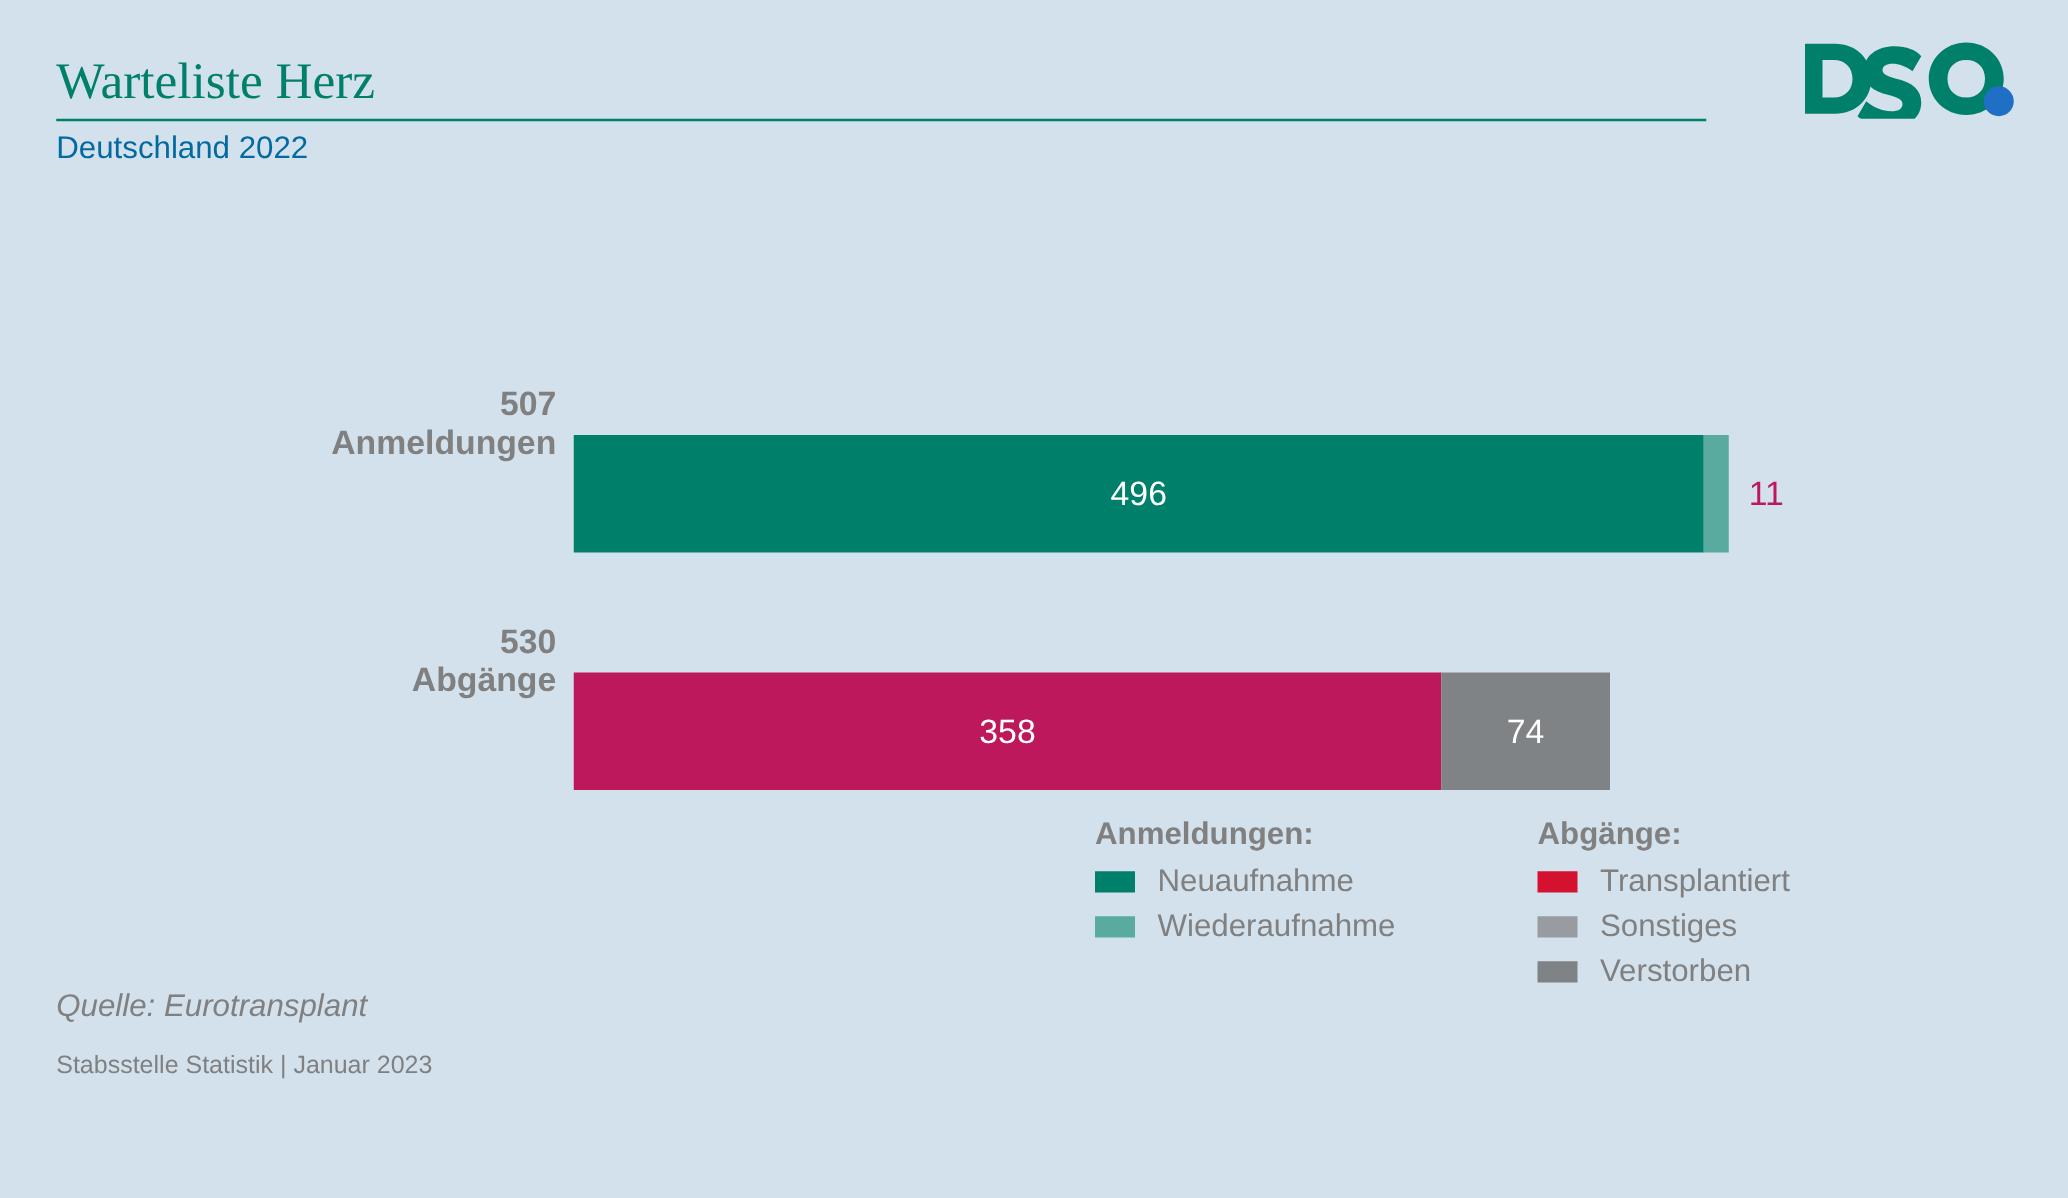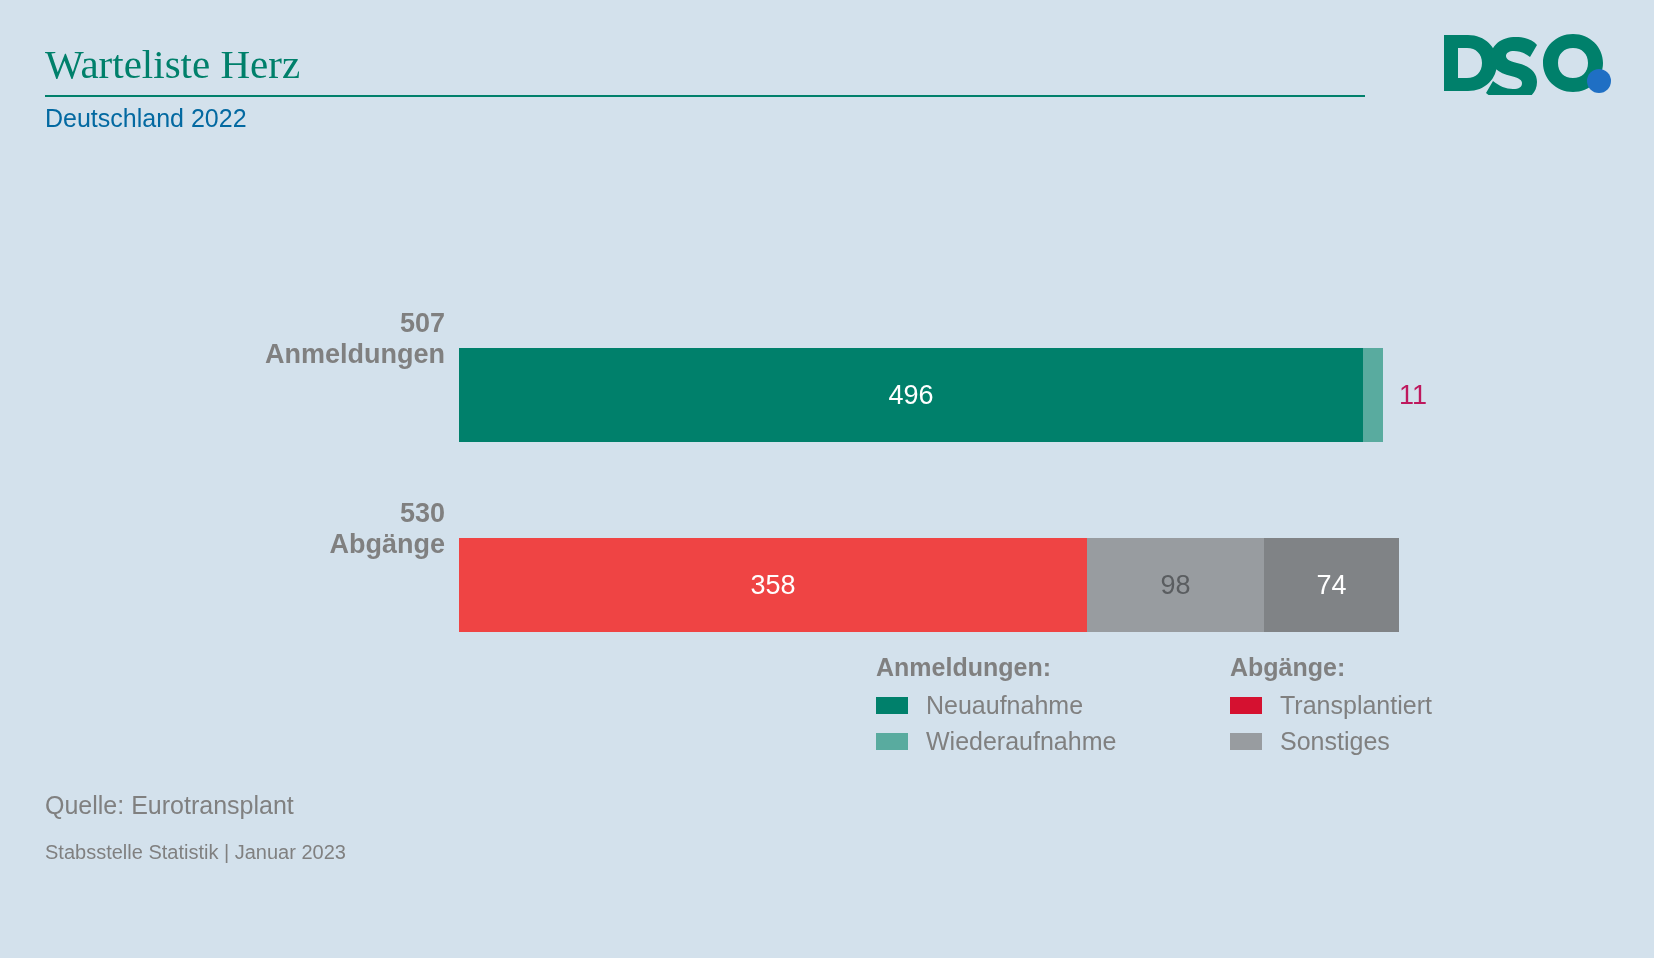--- a/index.html
+++ b/index.html
@@ -88,21 +88,21 @@
   .legend-swatch{
     width:32px;height:17px;margin-right:18px;flex:0 0 auto;
   }
   .legend-label{
     font-size:25px;color:#808080;line-height:36px;white-space:nowrap;
   }
 
   
   .source{
     position:absolute;left:45px;top:789px;
-    font-size:25px;color:#808080;line-height:32px;white-space:nowrap;
+    font-size:25px;color:#808080;line-height:32px;white-space:nowrap;font-style:italic;
   }
   .credit{
     position:absolute;left:45px;top:838px;
     font-size:20px;color:#808080;line-height:28px;white-space:nowrap;
   }
 </style>
 </head>
 <body>
 
 <div class="page">
@@ -149,25 +149,22 @@
         <div class="outside-value" style="left:940px;">11</div>
       </div>
     </div>
 
     <div class="row row-2">
       <div class="row-labels">
         <div class="row-total">530</div>
         <div class="row-name">Abgänge</div>
       </div>
       <div class="bar">
-        <div class="seg" style="width:628px;background:#ef4444;color:#ffffff;">
+        <div class="seg" style="width:694px;background:#be185d;color:#ffffff;">
           <span class="seg-value">358</span>
-        </div>
-        <div class="seg" style="width:177px;background:#989ca0;color:#5a5d60;">
-          <span class="seg-value">98</span>
         </div>
         <div class="seg" style="width:135px;background:#808386;color:#ffffff;">
           <span class="seg-value">74</span>
         </div>
       </div>
     </div>
   </div>
 
   <div class="legend">
 
@@ -186,19 +183,23 @@
     <div class="legend-group g2">
       <div class="legend-title">Abgänge:</div>
       <div class="legend-item">
         <span class="legend-swatch" style="background:#d51130;"></span>
         <span class="legend-label">Transplantiert</span>
       </div>
       <div class="legend-item">
         <span class="legend-swatch" style="background:#989ca0;"></span>
         <span class="legend-label">Sonstiges</span>
       </div>
+      <div class="legend-item">
+        <span class="legend-swatch" style="background:#808386;"></span>
+        <span class="legend-label">Verstorben</span>
+      </div>
     </div>
   </div>
 
   <div class="source">Quelle: Eurotransplant</div>
   <div class="credit">Stabsstelle Statistik | Januar 2023</div>
 
 </div>
 
 </body></html>

